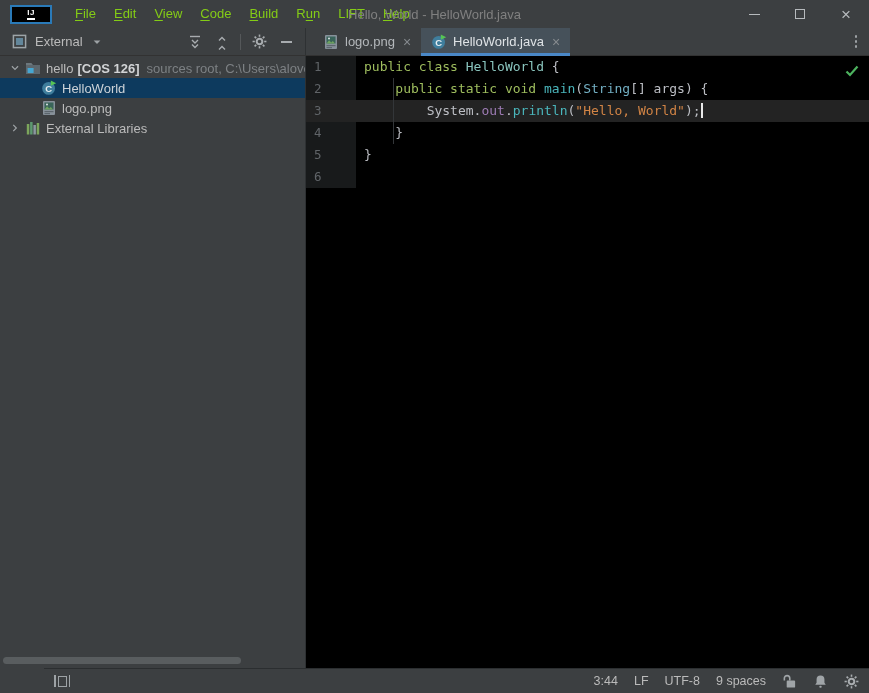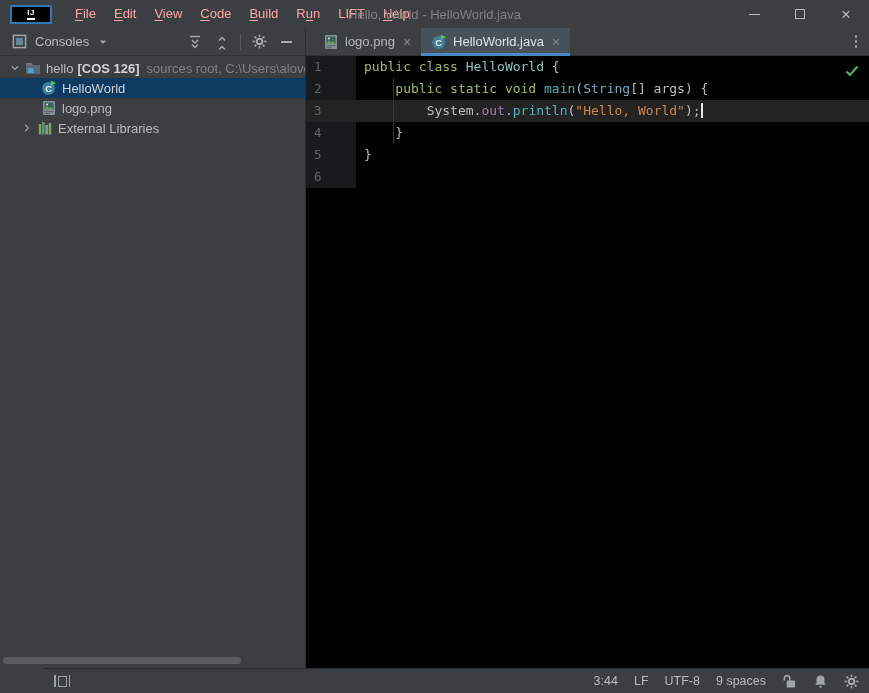--- a/index.html
+++ b/index.html
@@ -9,21 +9,21 @@
     background:#3c3f41; font-family:"Liberation Sans", sans-serif;
     -webkit-font-smoothing:antialiased;
   }
   
   .titlebar { height:28px; display:flex; align-items:center; background:#3c3f41; position:relative; }
   .app-logo { width:42px; height:19px; margin-left:10px; background:#000; border:2px solid #2a7ab8;
     display:flex; flex-direction:column; align-items:center; justify-content:center; }
   .app-logo .t { color:#fff; font-size:8px; font-weight:bold; line-height:8px; letter-spacing:0.5px; }
   .app-logo .u { width:8px; height:1.5px; background:#fff; margin-top:1.5px; }
   .menu-bar { display:flex; margin-left:14px; }
-  .menu-item { padding:0 9px; font-size:13px; color:#fca5a5; line-height:28px; cursor:default; }
+  .menu-item { padding:0 9px; font-size:13px; color:#84cc16; line-height:28px; cursor:default; }
   .menu-item u { text-decoration:underline; text-underline-offset:2px; }
   .window-title { position:absolute; left:50%; transform:translateX(-50%); font-size:13px; color:#808080; white-space:nowrap; }
   .win-controls { margin-left:auto; display:flex; height:28px; }
   .win-btn { width:46px; height:28px; display:flex; align-items:center; justify-content:center; color:#b6babd; }
   .win-min-glyph { width:11px; height:0; border-top:1.5px solid #b6babd; }
   .win-max-glyph { width:10px; height:10px; border:1.3px solid #b6babd; }
   .win-close-glyph { font-size:17px; line-height:17px; color:#b6babd; }
   
   .toolbar { height:28px; display:flex; border-bottom:1px solid #323232; background:#3c3f41; }
   .panel-header { width:306px; min-width:306px; display:flex; align-items:center; padding:0 10px 0 10px; border-right:1px solid #2e3133; }
@@ -112,21 +112,21 @@
 </div>
 
 <div class="toolbar">
   <div class="panel-header">
     <span class="tool-ic">
       <svg width="15" height="15" viewBox="0 0 16 16">
           <rect x="1.5" y="1.5" width="13" height="13" fill="none" stroke="#9da4a8" stroke-width="1.6"></rect>
           <rect x="4.2" y="4.2" width="7.6" height="7.6" fill="#63879b"></rect>
         </svg>
     </span>
-    <span class="panel-title">Consoles</span>
+    <span class="panel-title">External</span>
     <span class="dd-chevron">
       <svg width="12" height="12" viewBox="0 0 16 16">
           <path d="M3.5 6 L8 10.5 L12.5 6z" fill="#9da2a5"></path>
         </svg>
     </span>
     <span class="panel-actions" id="panel-actions">
         <span class="tool-ic">
           <svg width="16" height="16" viewBox="0 0 16 16" stroke="#a8acaf" fill="none" stroke-width="1.4">
             <path d="M3 2.5 h10"></path>
             <path d="M5 6 l3 3 3-3"></path>
@@ -231,21 +231,21 @@
               <rect x="2" y="1" width="12" height="14" rx="1" fill="#87919a"></rect>
               <rect x="3.5" y="2.5" width="9" height="7" fill="#39645a"></rect>
               <circle cx="6" cy="4.5" r="1" fill="#dfe3e6"></circle>
               <path d="M3.5 9.5 l2.6-3.2 2.1 2.3 1.6-1.5 2.2 2.4z" fill="#6fa35f"></path>
               <rect x="3.5" y="11" width="9" height="1.2" fill="#5c666d"></rect>
               <rect x="3.5" y="13" width="5.5" height="1.2" fill="#5c666d"></rect>
             </svg>
           </span>
           <span class="tree-label">logo.png</span>
         </div>
-        <div class="tree-row" style="padding-left: 18px;">
+        <div class="tree-row" style="padding-left: 6px;">
           <span class="chev-box">
             <svg width="14" height="14" viewBox="0 0 16 16">
               <path d="M6 4.5 L9.5 8 L6 11.5" stroke="#9da2a5" stroke-width="1.4" fill="none"></path>
             </svg>
           </span>
           <span class="tree-ic">
             <svg width="16" height="16" viewBox="0 0 16 16">
               <rect x="1.8" y="4" width="2.5" height="10.5" fill="#7ca65c"></rect>
               <rect x="5.1" y="2" width="2.5" height="12.5" fill="#5d9970"></rect>
               <rect x="8.4" y="5" width="2.5" height="9.5" fill="#8b98a0"></rect>

